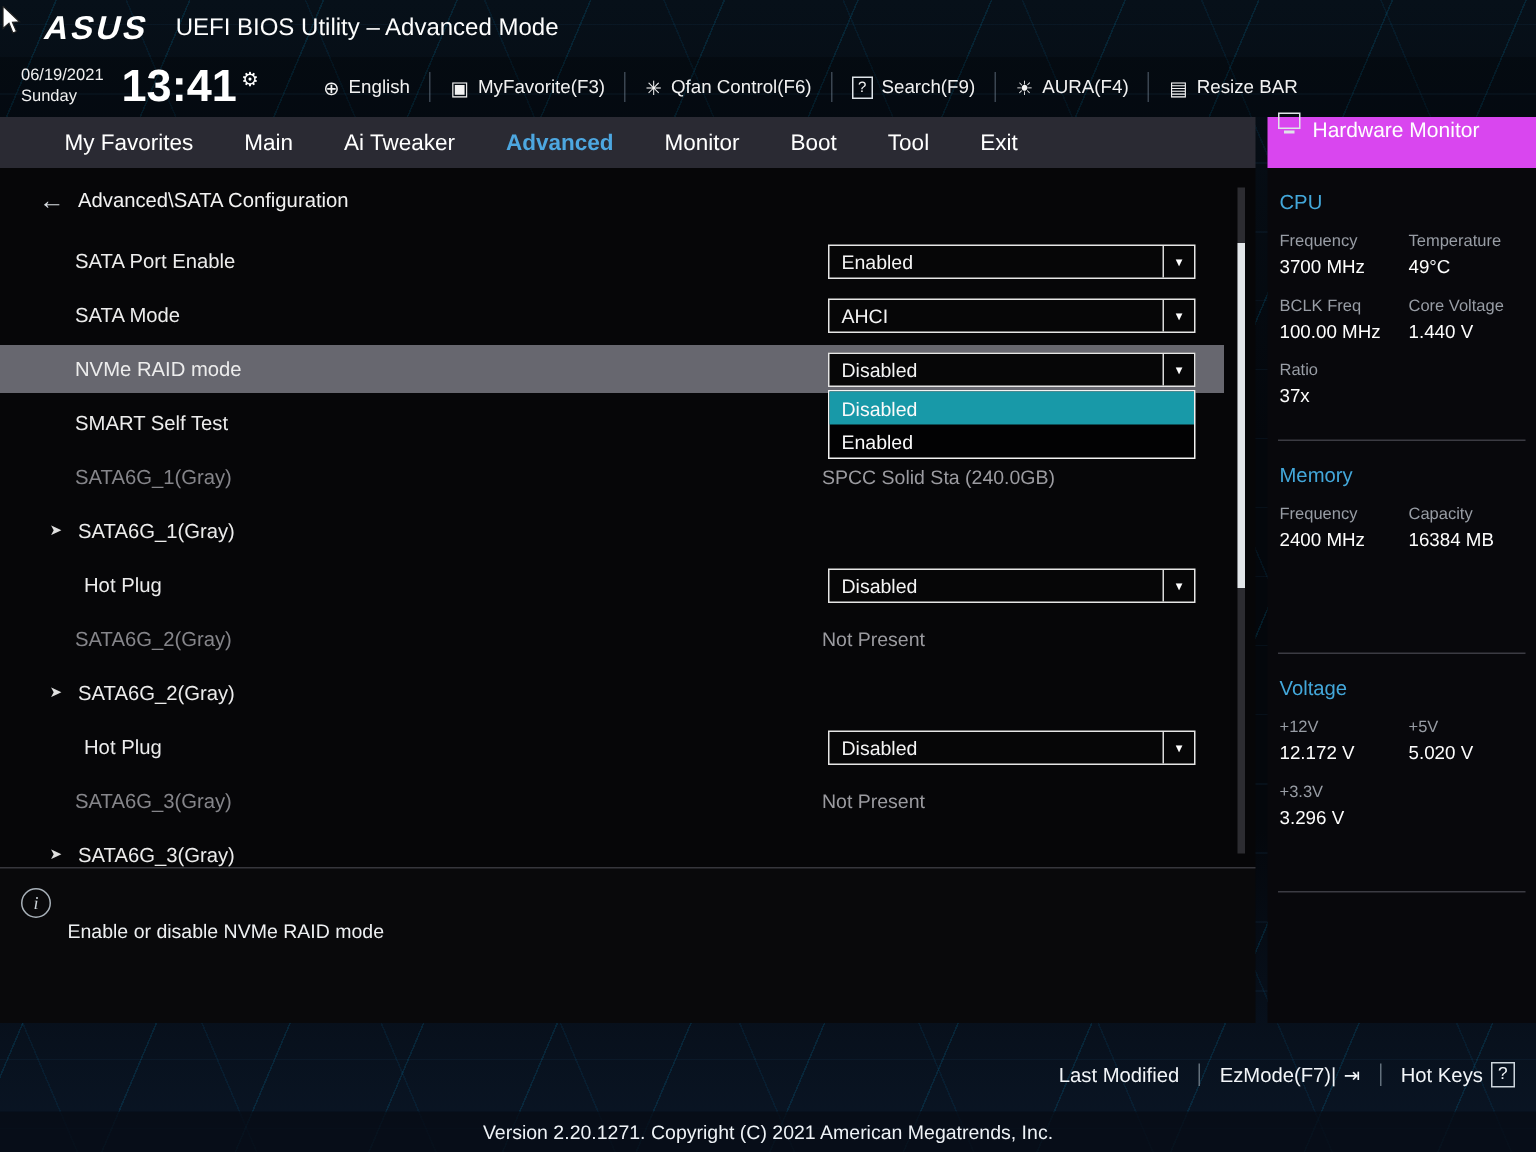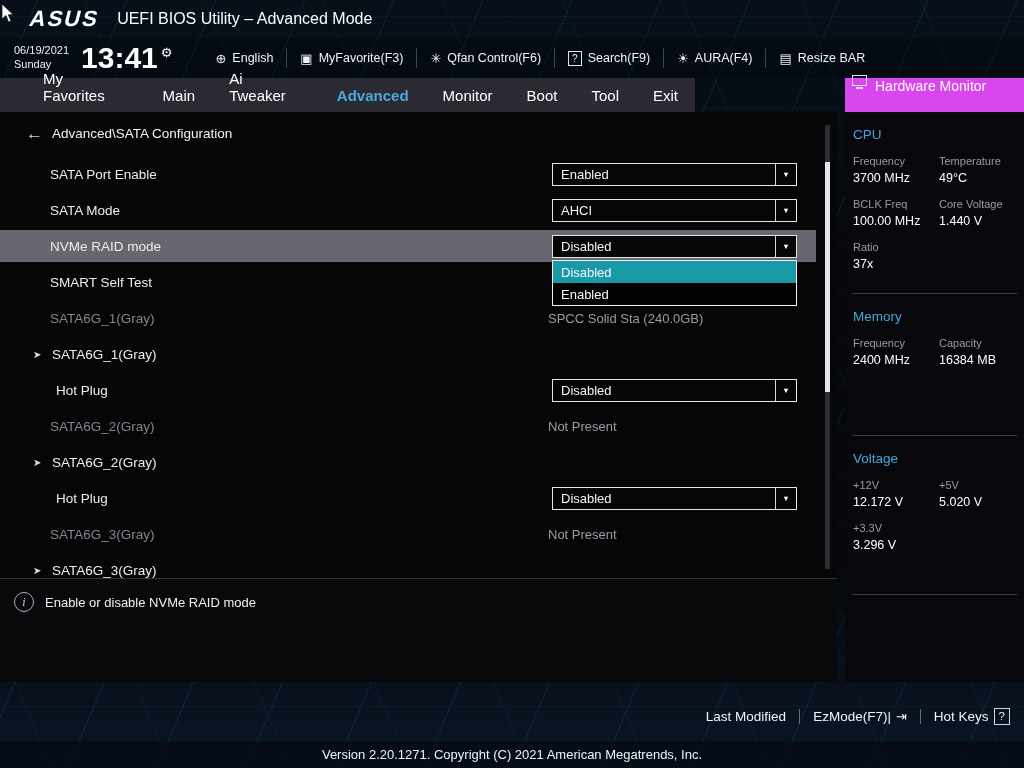--- a/index.html
+++ b/index.html
@@ -26,21 +26,21 @@
   .date-col{margin-left:14px;font-size:11px;line-height:1.3;color:#f0f0f0;display:flex;flex-direction:column}
   .time{margin-left:12px;font-size:30px;font-weight:bold;line-height:1;color:#fff}
   .gear{align-self:flex-start;margin:2px 0 0 3px;font-size:13px;color:#fff;cursor:pointer}
   .quick-toolbar{display:flex;align-items:center;margin-left:30px;height:100%}
   .tb-item{display:flex;align-items:center;gap:6px;padding:0 13px;height:20px;cursor:pointer;font-size:12.5px;color:#f2f2f2;white-space:nowrap}
   .tb-item+.tb-item{border-left:1px solid rgba(160,180,200,.35)}
   .tb-icon{font-size:13px;line-height:1}
   .tb-icon.boxed{font-size:10px;border:1px solid #dfe5ea;padding:0 3px;line-height:13px}
 
   
-  .tabbar{position:absolute;top:78px;left:0;width:695px;height:34px;background:#2a2a33;display:flex;align-items:flex-end}
+  .tabbar{position:absolute;top:78px;left:0;width:837px;height:34px;background:#2a2a33;display:flex;align-items:flex-end}
   .tab{padding:0 17px 8px;font-size:15px;color:#fff;cursor:pointer}
   .tab:first-child{margin-left:26px}
   .tab.active{color:#4da7e0;font-weight:bold;text-decoration-thickness:2px;text-underline-offset:6px}
 
   
   .main-panel{position:absolute;left:0;top:112px;width:837px;height:466px;background:#060608;overflow:hidden}
   .breadcrumb{position:relative;height:44px}
   .back-icon{position:absolute;left:26px;top:12px;font-size:17px;color:#d6dbe0;cursor:pointer}
   .crumb-text{position:absolute;left:52px;top:14px;font-size:13.5px;color:#f2f2f2}
 
@@ -61,21 +61,21 @@
   .options{position:absolute;left:552px;top:32px;width:245px;border:1px solid #f2f2f2;background:#020203;z-index:40}
   .option{height:22px;display:flex;align-items:center;padding-left:8px;font-size:13px;color:#fafafa;cursor:pointer}
   .option.selected{background:#1899a8}
 
   .scroll-track{position:absolute;right:7px;top:13px;width:5px;height:444px;background:#2c2c31}
   .scroll-thumb{position:absolute;right:7px;top:50px;width:5px;height:230px;background:#e2e6e9;cursor:pointer}
 
   
   .help-panel{position:absolute;left:0;top:578px;width:837px;height:104px;background:#09090b;border-top:1px solid #36363c;display:flex;align-items:flex-start;padding:13px 0 0 14px;gap:11px}
   .info-icon{flex:0 0 auto;width:20px;height:20px;border:1.5px solid #a9b2ba;border-radius:50%;display:flex;align-items:center;justify-content:center;font-family:"Liberation Serif","DejaVu Serif",serif;font-style:italic;font-size:12px;color:#cdd4da}
-  .help-text{font-size:13px;color:#eef0f2;margin-top:3px}
+  .help-text{font-size:13px;color:#eef0f2;margin-top:21px}
 
   
   .sidebar{position:absolute;left:845px;top:78px;width:179px;height:604px;background:#08080c}
   .sidebar-header{height:34px;background:#d946ef;display:flex;align-items:flex-start;gap:8px;padding-left:7px;font-size:14px;color:#fff}
   .monitor-icon{width:15px;height:11px;border:1px solid #dfe3e8;position:relative;margin-top:-3px}
   .monitor-icon::after{content:"";position:absolute;left:3px;right:3px;bottom:-4px;height:2px;background:#dfe3e8}
   .hm-title{margin:15px 0 0 8px;font-size:13.5px;color:#43a7da}
   .hm-grid{display:grid;grid-template-columns:86px 1fr;margin:13px 0 0 8px}
   .hm-label{font-size:11px;color:#989da5;margin-bottom:4px}
   .hm-value{font-size:12.5px;color:#fdfdfd}

